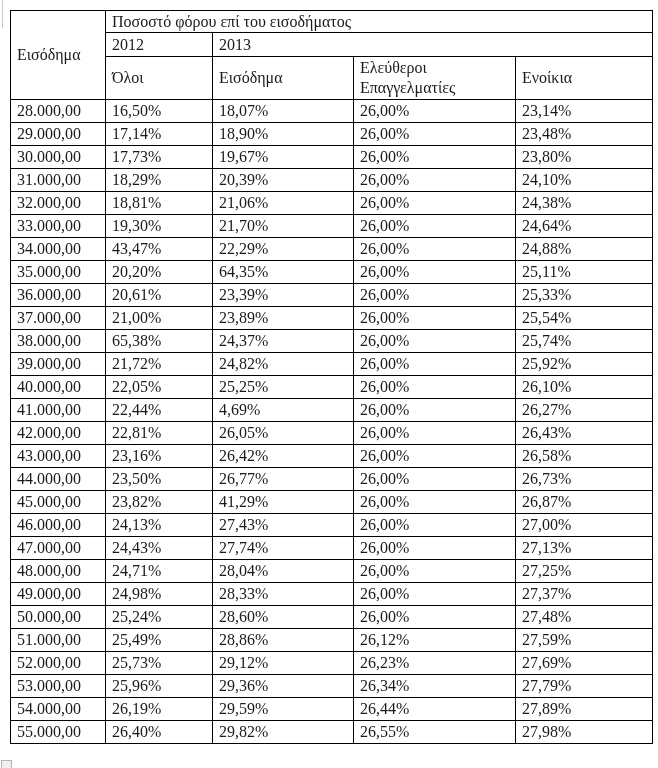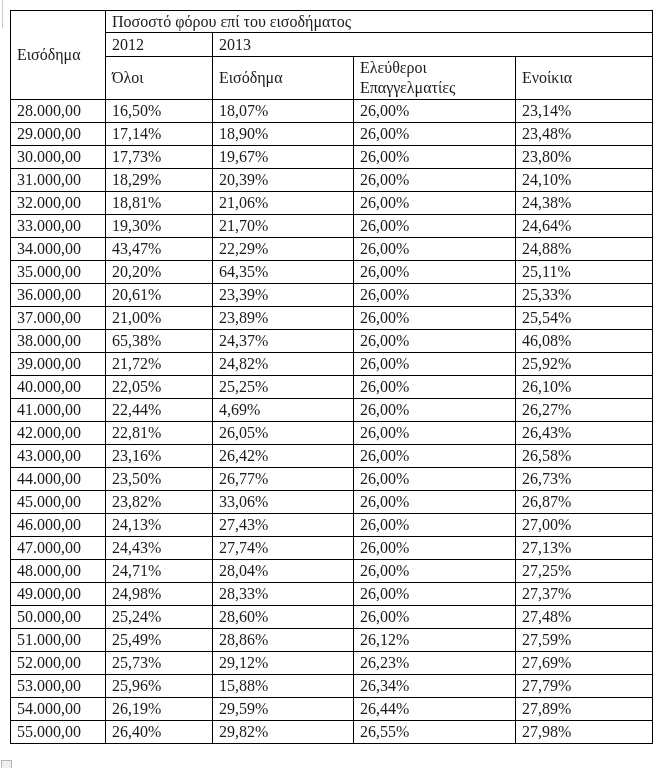--- a/index.html
+++ b/index.html
@@ -157,21 +157,21 @@
           <td>21,00%</td>
           <td>23,89%</td>
           <td>26,00%</td>
           <td>25,54%</td>
         </tr>
         <tr>
           <td>38.000,00</td>
           <td>65,38%</td>
           <td>24,37%</td>
           <td>26,00%</td>
-          <td>46,08%</td>
+          <td>25,74%</td>
         </tr>
         <tr>
           <td>39.000,00</td>
           <td>21,72%</td>
           <td>24,82%</td>
           <td>26,00%</td>
           <td>25,92%</td>
         </tr>
         <tr>
           <td>40.000,00</td>
@@ -204,21 +204,21 @@
         <tr>
           <td>44.000,00</td>
           <td>23,50%</td>
           <td>26,77%</td>
           <td>26,00%</td>
           <td>26,73%</td>
         </tr>
         <tr>
           <td>45.000,00</td>
           <td>23,82%</td>
-          <td>33,06%</td>
+          <td>41,29%</td>
           <td>26,00%</td>
           <td>26,87%</td>
         </tr>
         <tr>
           <td>46.000,00</td>
           <td>24,13%</td>
           <td>27,43%</td>
           <td>26,00%</td>
           <td>27,00%</td>
         </tr>
@@ -260,21 +260,21 @@
         <tr>
           <td>52.000,00</td>
           <td>25,73%</td>
           <td>29,12%</td>
           <td>26,23%</td>
           <td>27,69%</td>
         </tr>
         <tr>
           <td>53.000,00</td>
           <td>25,96%</td>
-          <td>15,88%</td>
+          <td>29,36%</td>
           <td>26,34%</td>
           <td>27,79%</td>
         </tr>
         <tr>
           <td>54.000,00</td>
           <td>26,19%</td>
           <td>29,59%</td>
           <td>26,44%</td>
           <td>27,89%</td>
         </tr>

